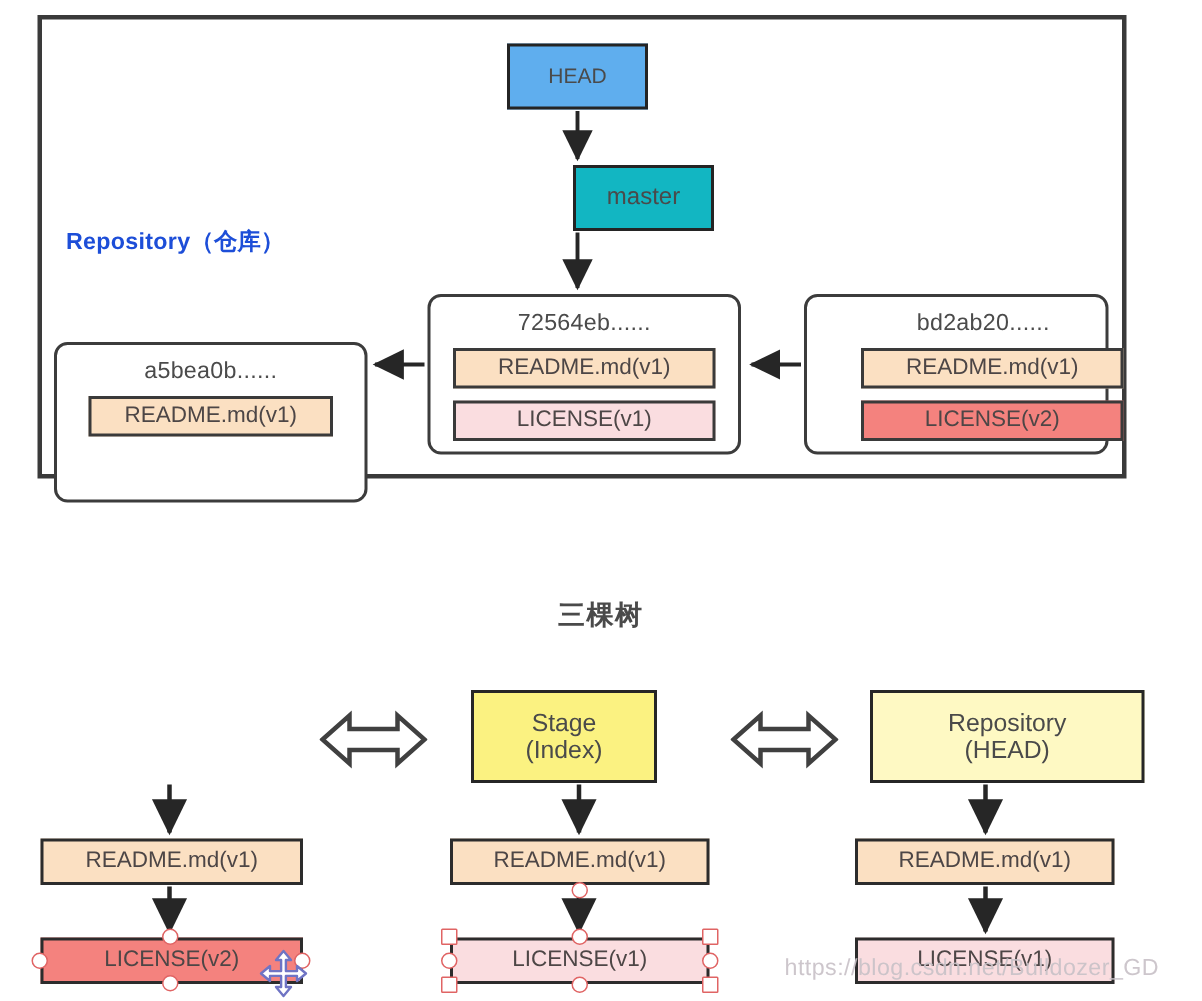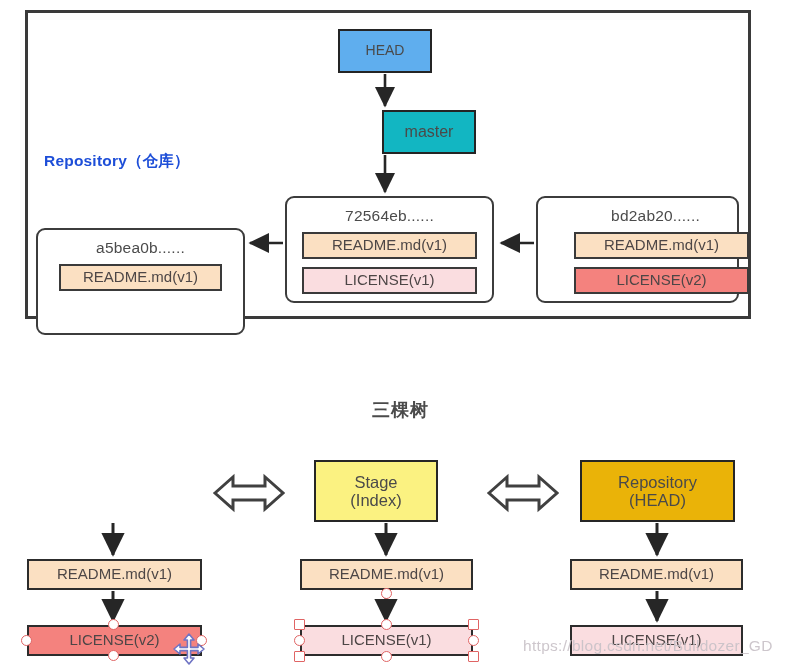--- a/index.html
+++ b/index.html
@@ -130,21 +130,21 @@
 
   
   .tree-box {
     height: 62px;
     font-size: 16.5px;
     border-width: 2.5px;
     border-color: #262626;
   }
   .tree-working { left: 40px;  top: 460px; width: 147px; background: #f79089; }
   .tree-stage   { left: 314px; top: 460px; width: 124px; background: #fbf281; }
-  .tree-repo    { left: 580px; top: 460px; width: 155px; background: #eab308; }
+  .tree-repo    { left: 580px; top: 460px; width: 183px; background: #fef9c3; }
 
   .file-box {
     height: 31px;
     font-size: 15px;
     border-width: 2.5px;
     border-color: #2c2c2c;
     color: #4d4646;
   }
   .fb-readme { background: #fbe0c2; }
   .fb-lic-v1 { background: #fadde0; }

